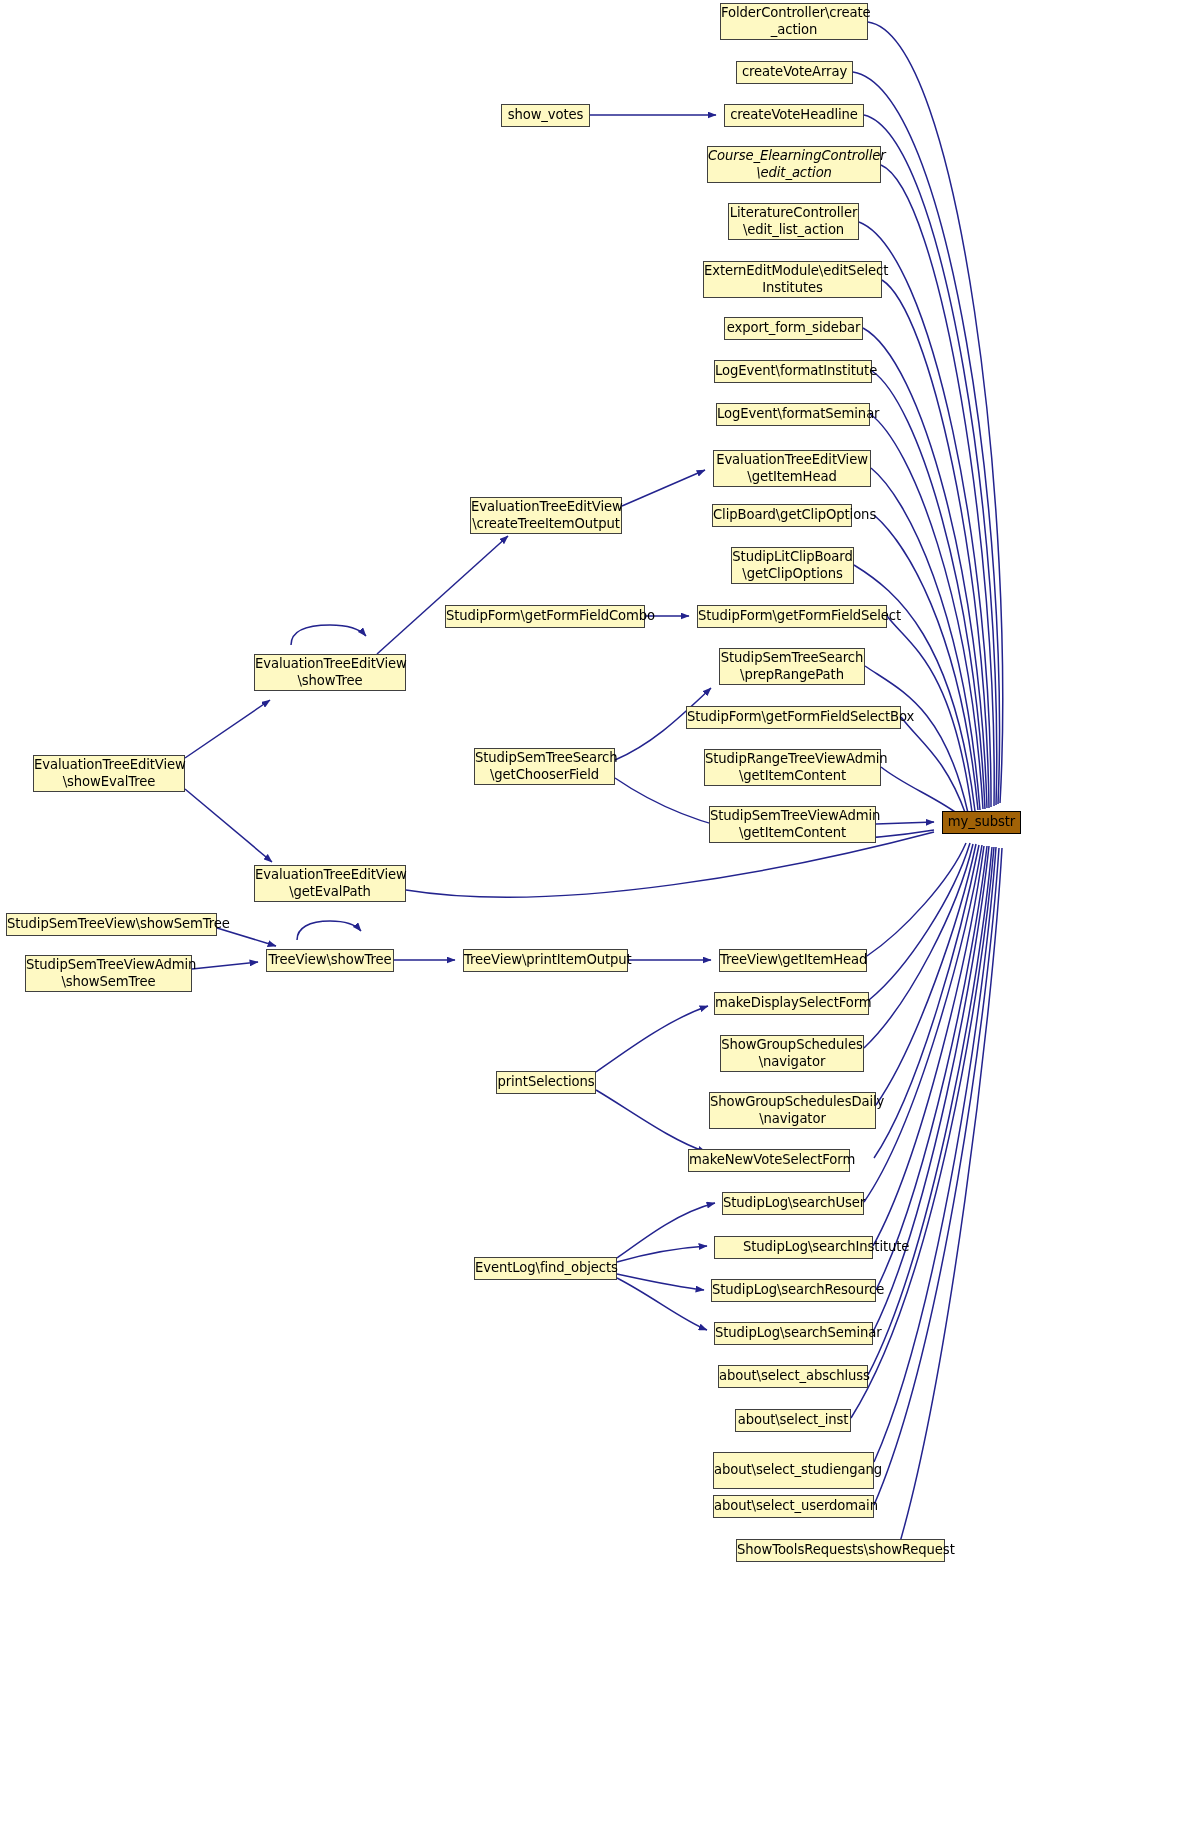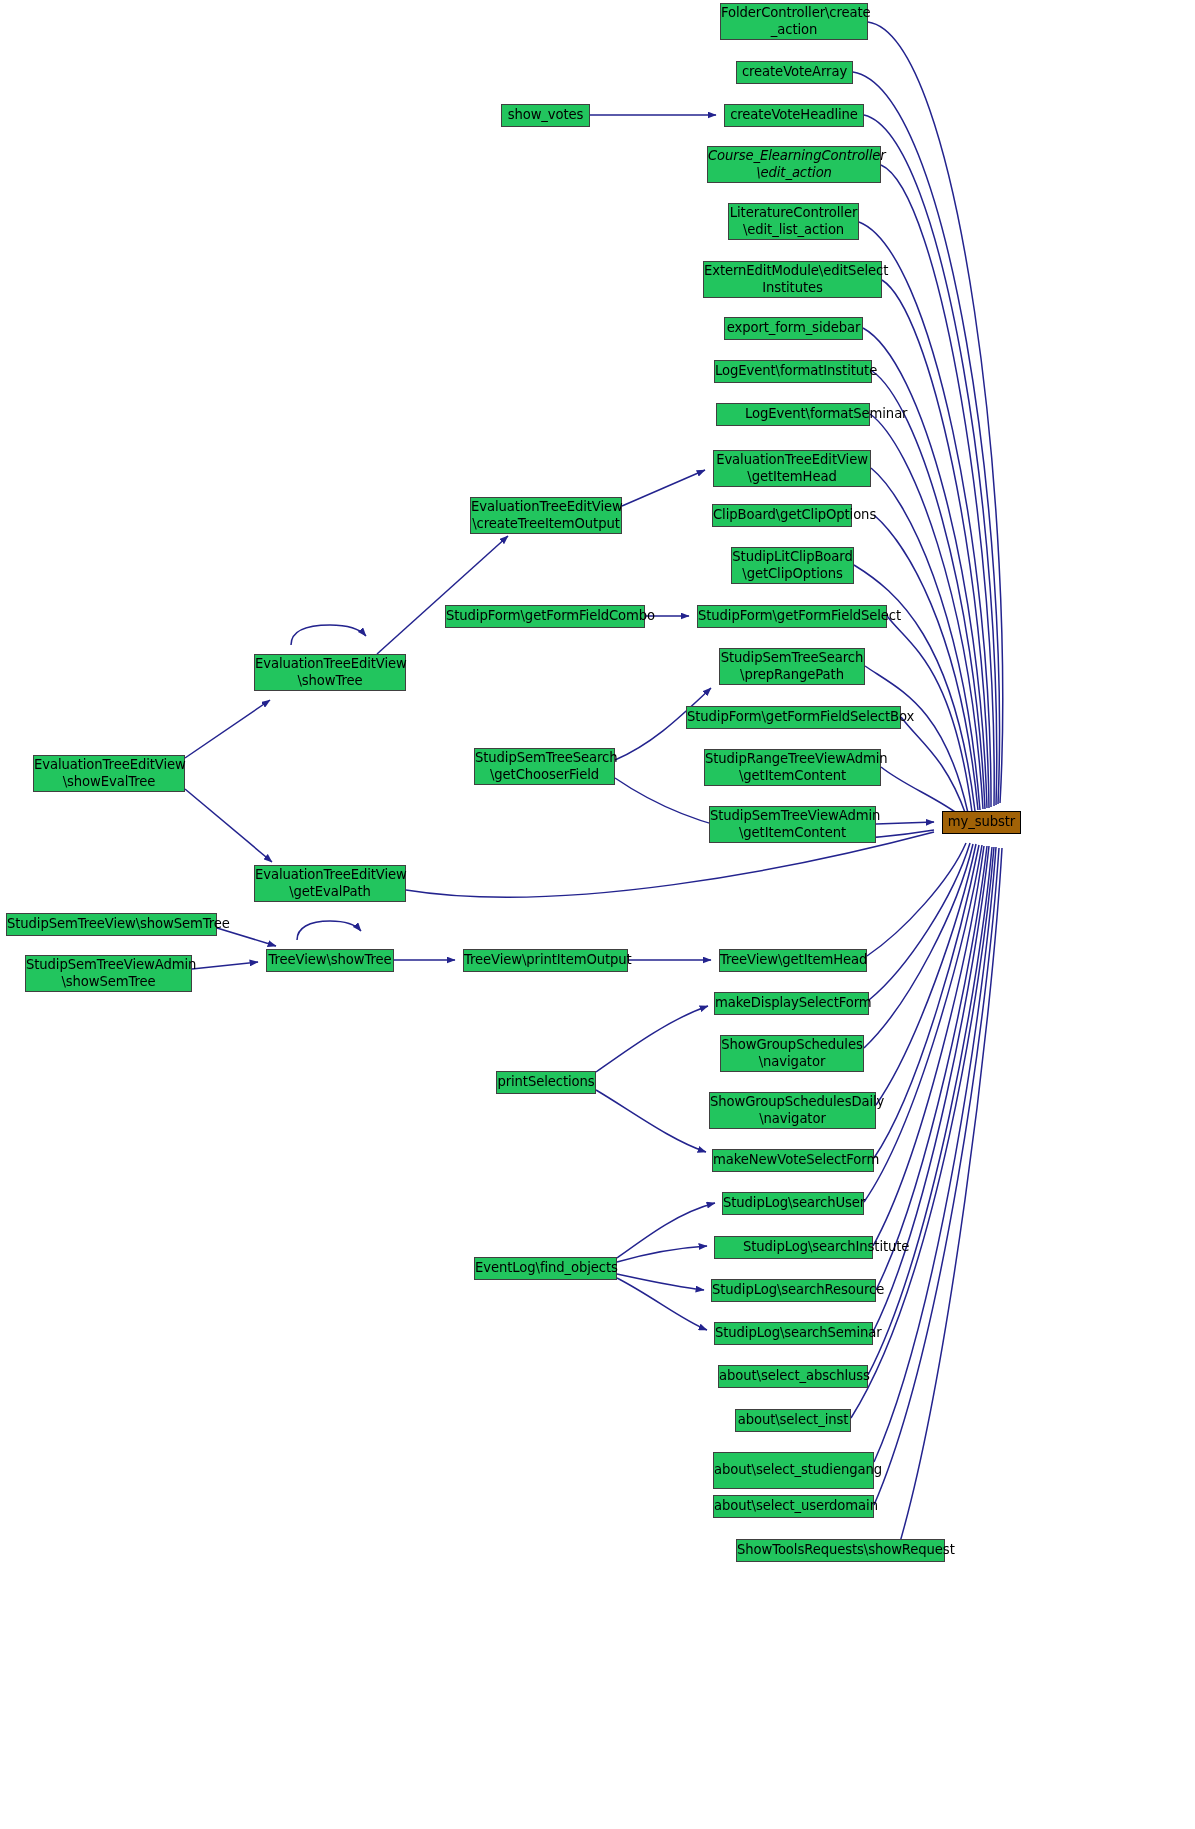--- a/index.html
+++ b/index.html
@@ -20,21 +20,21 @@
     position: absolute;
     left: 0;
     top: 0;
     width: 1195px;
     height: 1829px;
   }
   .node {
     position: absolute;
     box-sizing: border-box;
     border: 1.6px solid #404040;
-    background: #22c55e;
+    background: #fef9c3;
     color: #000000;
     display: flex;
     align-items: center;
     justify-content: center;
     text-align: center;
     font-size: 13.2px;
     line-height: 16.5px;
     letter-spacing: -0.1px;
     white-space: pre-line;
     cursor: pointer;
@@ -123,21 +123,21 @@
       <div class="node" style="left: 501px; top: 104px; width: 89px; height: 23px;"><span class="lbl">show_votes</span></div>
       <div class="node" style="left: 724px; top: 104px; width: 140px; height: 23px;"><span class="lbl">createVoteHeadline</span></div>
       <div class="node" style="left: 707px; top: 146px; width: 174px; height: 37px; font-style: italic;"><span class="lbl">Course_ElearningController
 \edit_action</span></div>
       <div class="node" style="left: 728px; top: 203px; width: 131px; height: 37px;"><span class="lbl">LiteratureController
 \edit_list_action</span></div>
       <div class="node" style="left: 703px; top: 261px; width: 179px; height: 37px;"><span class="lbl">ExternEditModule\editSelect
 Institutes</span></div>
       <div class="node" style="left: 724px; top: 317px; width: 139px; height: 23px;"><span class="lbl">export_form_sidebar</span></div>
       <div class="node" style="left: 714px; top: 360px; width: 158px; height: 23px;"><span class="lbl">LogEvent\formatInstitute</span></div>
-      <div class="node" style="left: 716px; top: 403px; width: 154px; height: 23px; padding-left: 28px;"><span class="lbl">LogEvent\formatSeminar</span></div>
+      <div class="node" style="left: 716px; top: 403px; width: 154px; height: 23px;"><span class="lbl">LogEvent\formatSeminar</span></div>
       <div class="node" style="left: 713px; top: 450px; width: 158px; height: 37px;"><span class="lbl">EvaluationTreeEditView
 \getItemHead</span></div>
       <div class="node" style="left: 712px; top: 504px; width: 140px; height: 23px; text-align: center;"><span class="lbl">ClipBoard\getClipOptions</span></div>
       <div class="node" style="left: 731px; top: 547px; width: 123px; height: 37px;"><span class="lbl">StudipLitClipBoard
 \getClipOptions</span></div>
       <div class="node" style="left: 470px; top: 497px; width: 152px; height: 37px;"><span class="lbl">EvaluationTreeEditView
 \createTreeItemOutput</span></div>
       <div class="node" style="left: 445px; top: 605px; width: 200px; height: 23px;"><span class="lbl">StudipForm\getFormFieldCombo</span></div>
       <div class="node" style="left: 697px; top: 605px; width: 190px; height: 23px;"><span class="lbl">StudipForm\getFormFieldSelect</span></div>
       <div class="node" style="left: 254px; top: 654px; width: 152px; height: 37px;"><span class="lbl">EvaluationTreeEditView
@@ -161,21 +161,21 @@
 \showSemTree</span></div>
       <div class="node" style="left: 266px; top: 949px; width: 128px; height: 23px;"><span class="lbl">TreeView\showTree</span></div>
       <div class="node" style="left: 463px; top: 949px; width: 165px; height: 23px;"><span class="lbl">TreeView\printItemOutput</span></div>
       <div class="node" style="left: 719px; top: 949px; width: 148px; height: 23px;"><span class="lbl">TreeView\getItemHead</span></div>
       <div class="node" style="left: 714px; top: 992px; width: 155px; height: 23px;"><span class="lbl">makeDisplaySelectForm</span></div>
       <div class="node" style="left: 720px; top: 1035px; width: 144px; height: 37px;"><span class="lbl">ShowGroupSchedules
 \navigator</span></div>
       <div class="node" style="left: 496px; top: 1071px; width: 100px; height: 23px;"><span class="lbl">printSelections</span></div>
       <div class="node" style="left: 709px; top: 1092px; width: 167px; height: 37px;"><span class="lbl">ShowGroupSchedulesDaily
 \navigator</span></div>
-      <div class="node" style="left: 712px; top: 1149px; width: 162px; height: 23px;"><span class="lbl">makeNewVoteSelectForm</span></div>
+      <div class="node" style="left: 688px; top: 1149px; width: 162px; height: 23px;"><span class="lbl">makeNewVoteSelectForm</span></div>
       <div class="node" style="left: 722px; top: 1192px; width: 142px; height: 23px;"><span class="lbl">StudipLog\searchUser</span></div>
       <div class="node" style="left: 714px; top: 1236px; width: 159px; height: 23px; padding-left: 28px;"><span class="lbl">StudipLog\searchInstitute</span></div>
       <div class="node" style="left: 474px; top: 1257px; width: 143px; height: 23px;"><span class="lbl">EventLog\find_objects</span></div>
       <div class="node" style="left: 711px; top: 1279px; width: 165px; height: 23px;"><span class="lbl">StudipLog\searchResource</span></div>
       <div class="node" style="left: 714px; top: 1322px; width: 159px; height: 23px;"><span class="lbl">StudipLog\searchSeminar</span></div>
       <div class="node" style="left: 718px; top: 1365px; width: 150px; height: 23px; text-align: right;"><span class="lbl">about\select_abschluss</span></div>
       <div class="node" style="left: 735px; top: 1409px; width: 116px; height: 23px;"><span class="lbl">about\select_inst</span></div>
       <div class="node" style="left: 713px; top: 1452px; width: 161px; height: 37px;"><span class="lbl">about\select_studiengang</span></div>
       <div class="node" style="left: 713px; top: 1495px; width: 161px; height: 23px;"><span class="lbl">about\select_userdomain</span></div>
       <div class="node" style="left: 689px; top: 1539px; width: 209px; height: 23px; margin-left: 47px;"><span class="lbl">ShowToolsRequests\showRequest</span></div>

